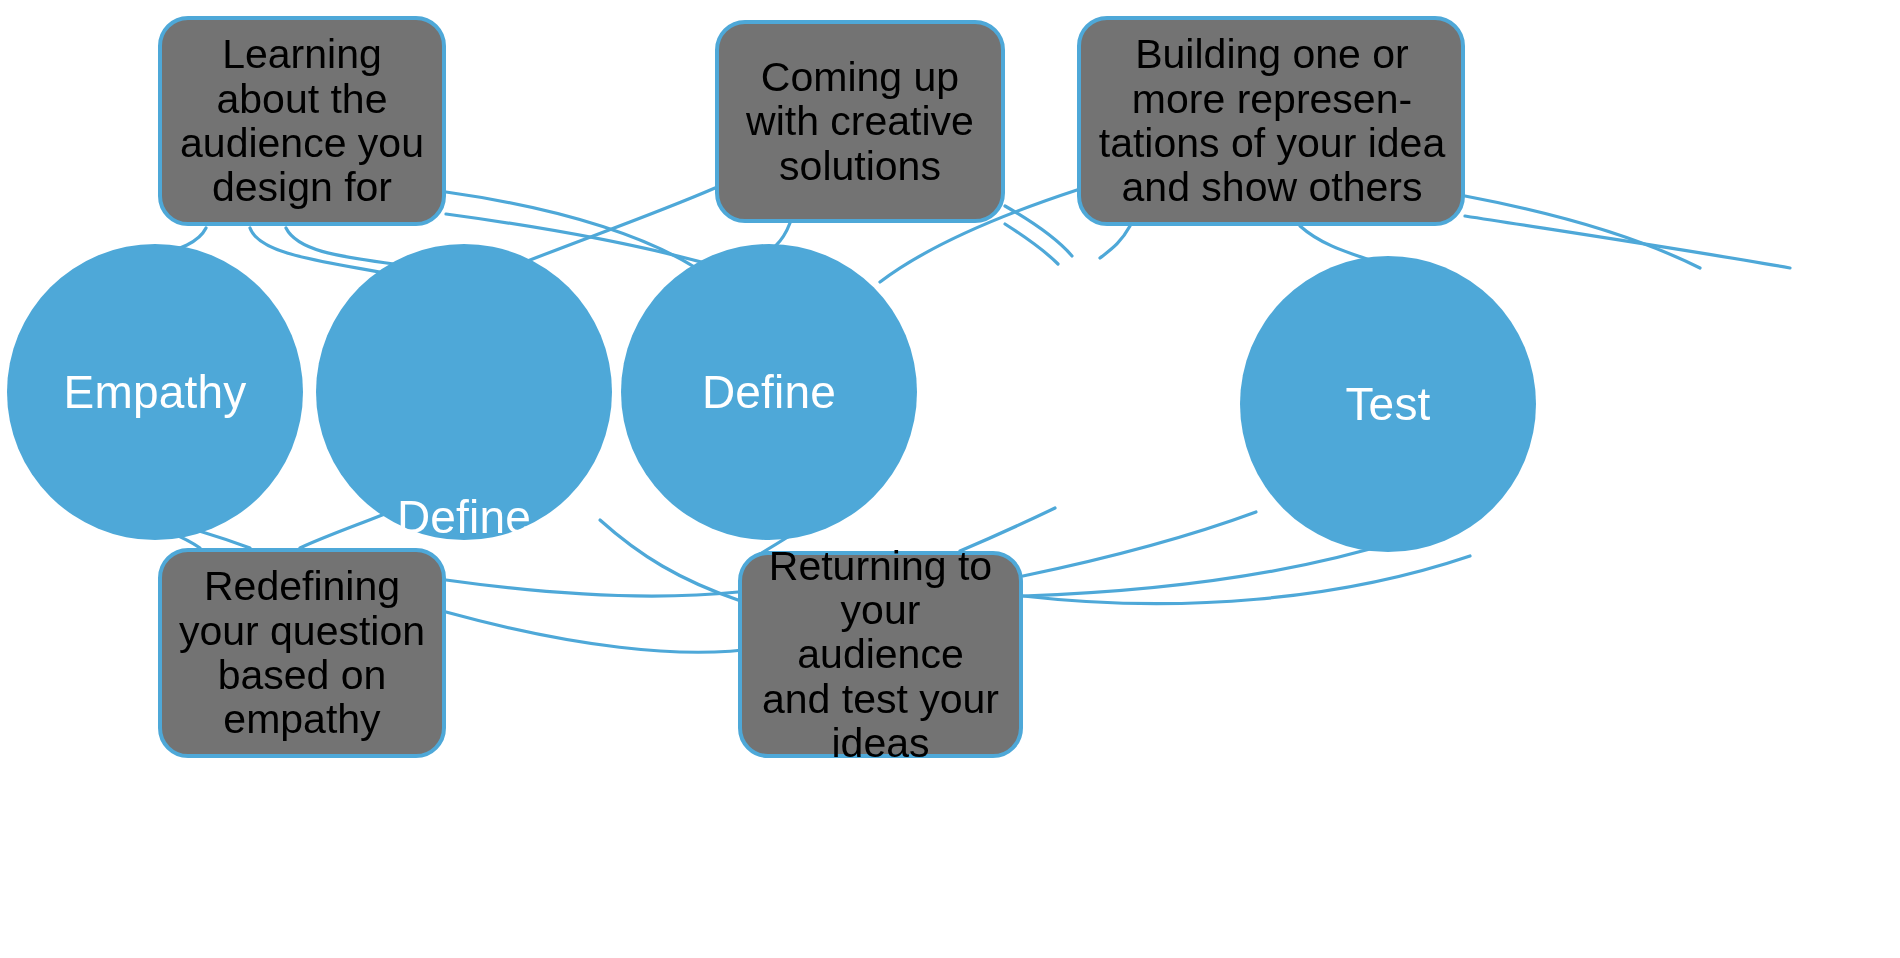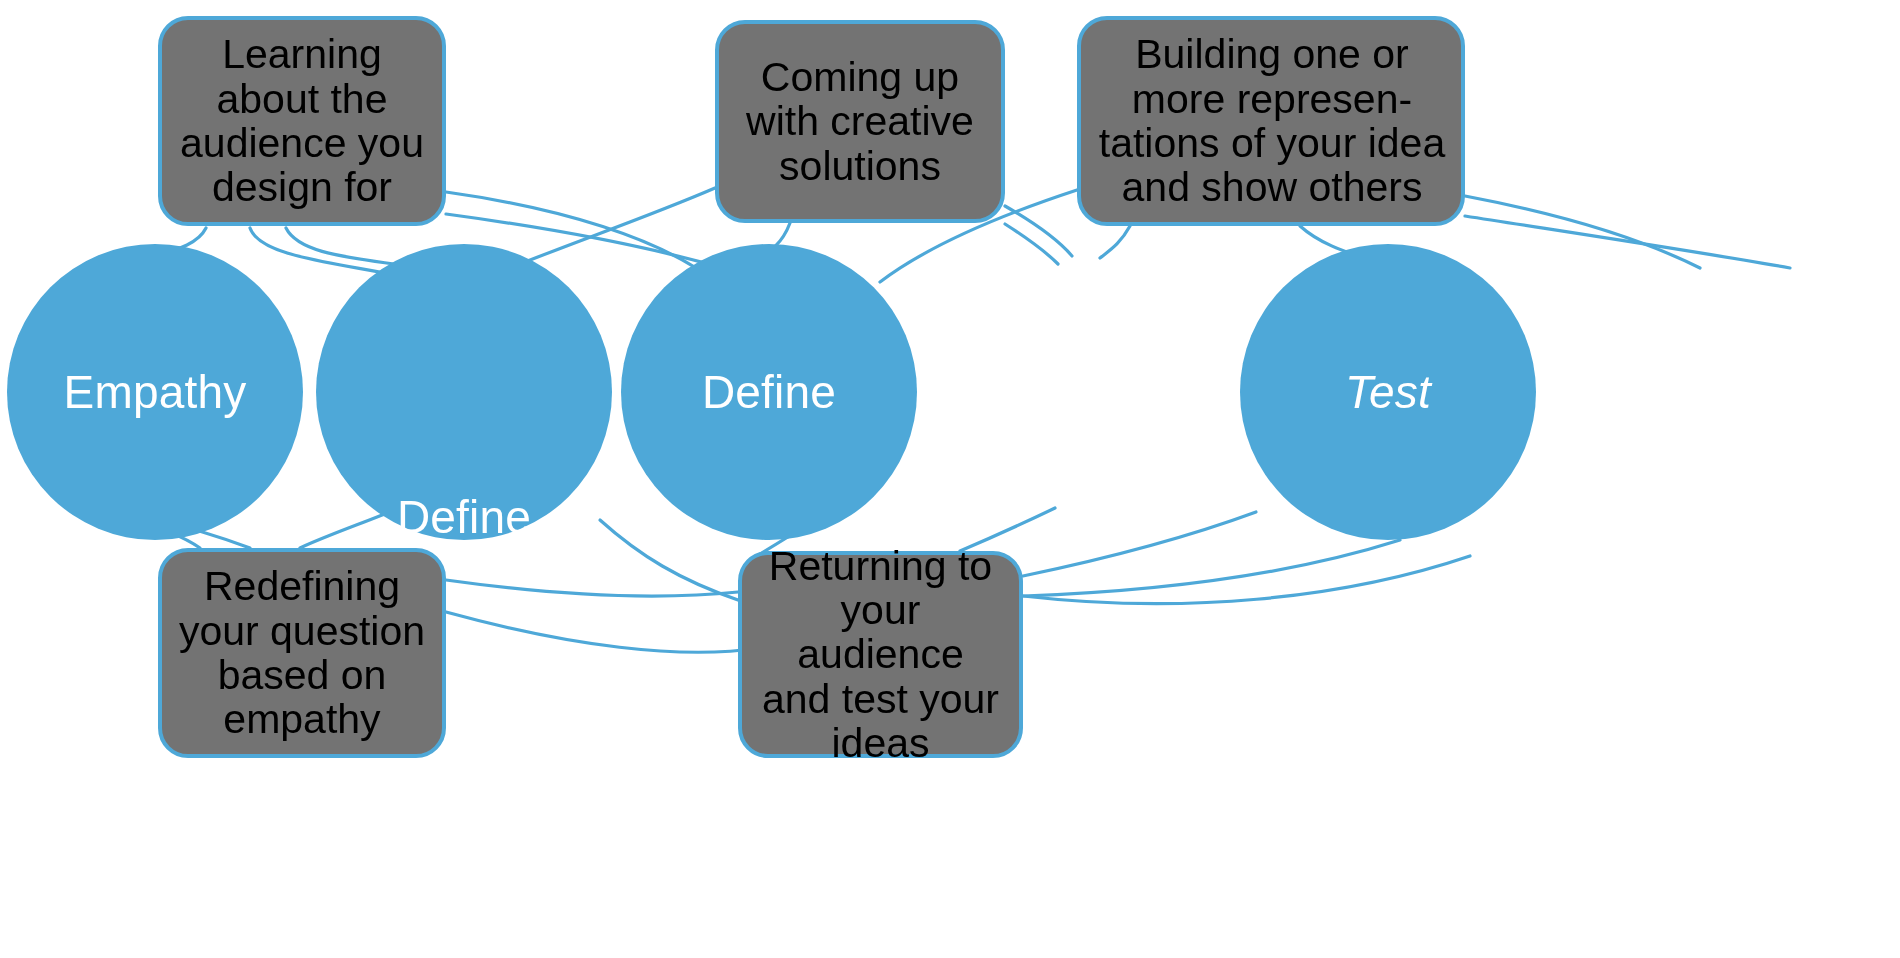--- a/index.html
+++ b/index.html
@@ -119,21 +119,21 @@
 
     <div class="stage-circle" style="left:316px; top:244px; width:296px; height:296px;align-items:flex-end;">
       <span class="stage-label">Define</span>
     </div>
 
     <div class="stage-circle" style="left:621px; top:244px; width:296px; height:296px;">
       <span class="stage-label">Define</span>
     </div>
 
 
-    <div class="stage-circle" style="left:1240px; top:244px; width:296px; height:296px;font-style:italic;">
+    <div class="stage-circle" style="left:1240px; top:256px; width:296px; height:296px;">
       <span class="stage-label">Test</span>
     </div>
 
     <div class="callout" style="left:158px; top:16px; width:288px; height:210px;">
       <span class="callout-text">Learning
 about the
 audience you
 design for</span>
     </div>
 

